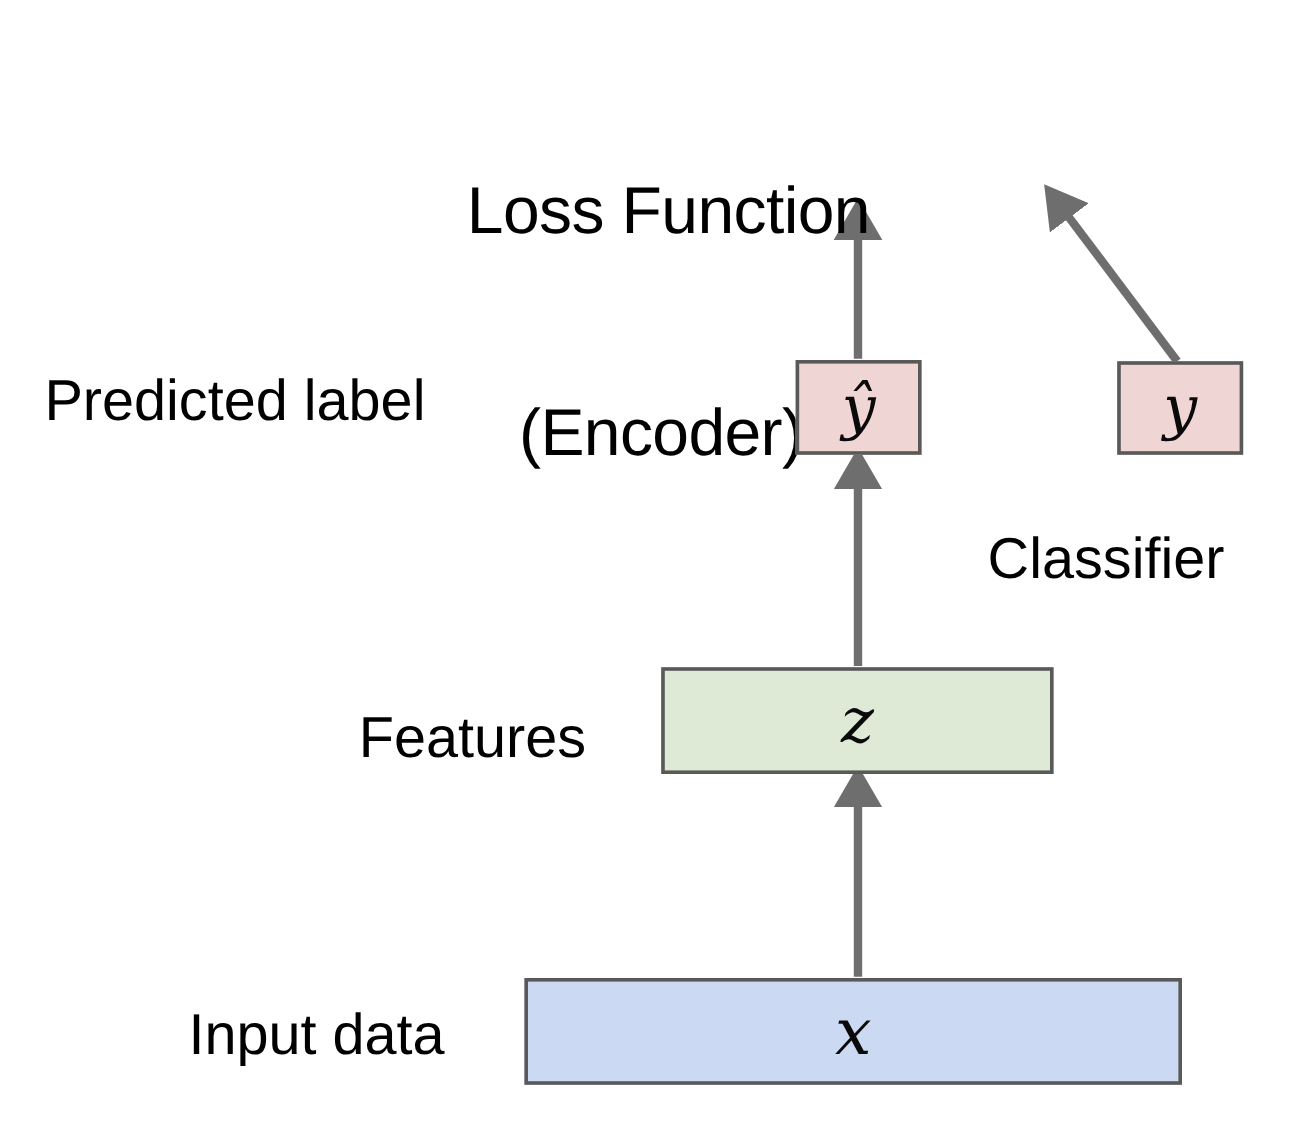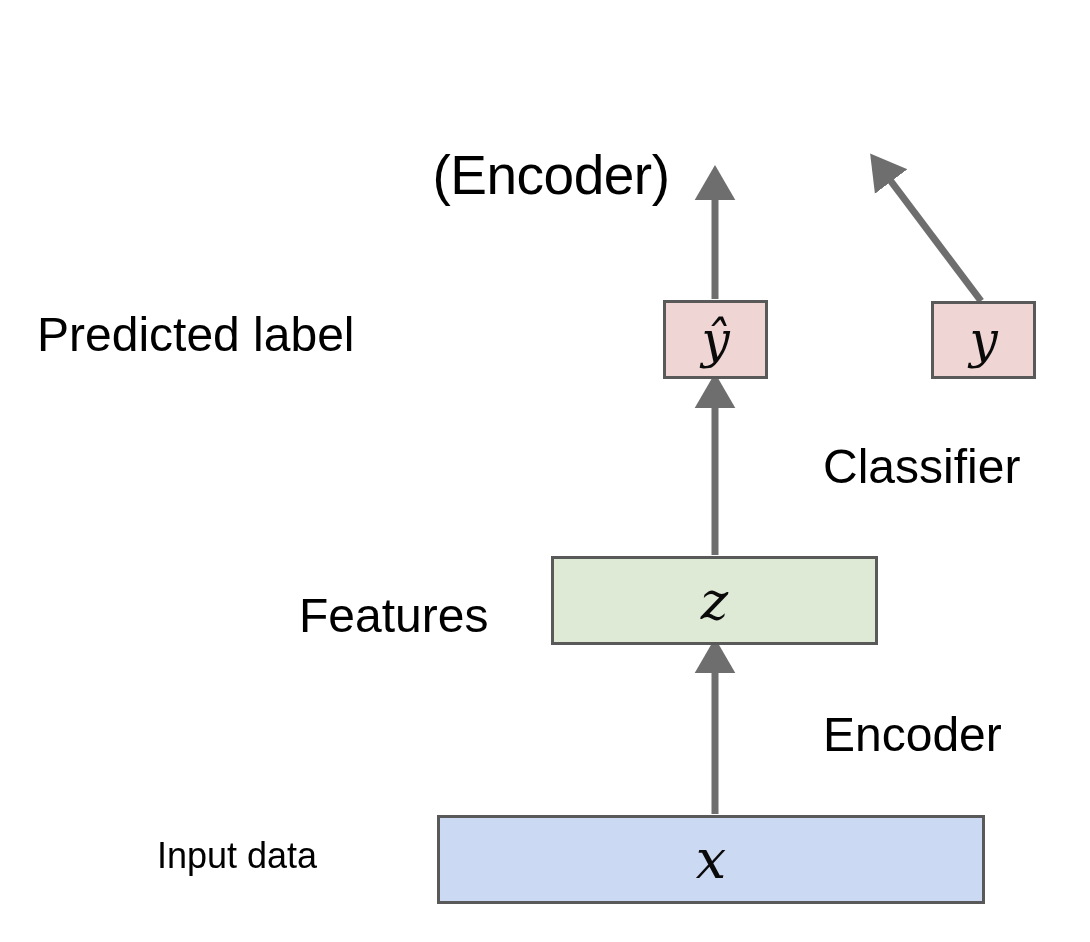--- a/index.html
+++ b/index.html
@@ -34,21 +34,21 @@
     letter-spacing: -0.5px;
   }
   #title .t-line { display: block; }
   #title .t-line.l1 { margin-left: 24px; }
   #title .t-line.l2 { margin-left: 12px; }
 
   #lbl-predicted { left: 37px;  top: 308px; font-size: 48px; }
   #lbl-classifier{ left: 823px; top: 440px; font-size: 48px; }
   #lbl-features  { left: 299px; top: 572px; font-size: 48px; margin-top: 17px; }
   #lbl-encoder   { left: 823px; top: 708px; font-size: 48px; }
-  #lbl-input     { left: 157px; top: 836px; font-size: 36px; }
+  #lbl-input     { left: 157px; top: 836px; font-size: 48px; }
 
   
   .node {
     position: absolute;
     box-sizing: border-box;
     border: 3px solid #595959;
     display: flex;
     align-items: center;
     justify-content: center;
   }
@@ -107,27 +107,27 @@
     <line x1="715" y1="814" x2="715" y2="661" stroke="#6e6e6e" stroke-width="7" marker-end="url(#ah)"></line>
 
     <line x1="715" y1="555" x2="715" y2="396" stroke="#6e6e6e" stroke-width="7" marker-end="url(#ah)"></line>
 
     <line x1="715" y1="299" x2="715" y2="188" stroke="#6e6e6e" stroke-width="7" marker-end="url(#ah)"></line>
 
     <line x1="981" y1="301" x2="884" y2="172" stroke="#6e6e6e" stroke-width="7" marker-end="url(#ah)"></line>
   </svg>
 
   <div class="label" id="title">
+    <span class="t-line l1">Loss Function</span>
     <span class="t-line l2">(Encoder)</span>
   </div>
 
   <div class="label" id="lbl-predicted">Predicted label</div>
   <div class="label" id="lbl-classifier">Classifier</div>
   <div class="label" id="lbl-features">Features</div>
-  <div class="label" id="lbl-encoder">Encoder</div>
   <div class="label" id="lbl-input">Input data</div>
 
   <div class="node" id="box-yhat">
     <span class="sym">ŷ</span>
   </div>
 
   <div class="node" id="box-y">
     <span class="sym">y</span>
   </div>
 

